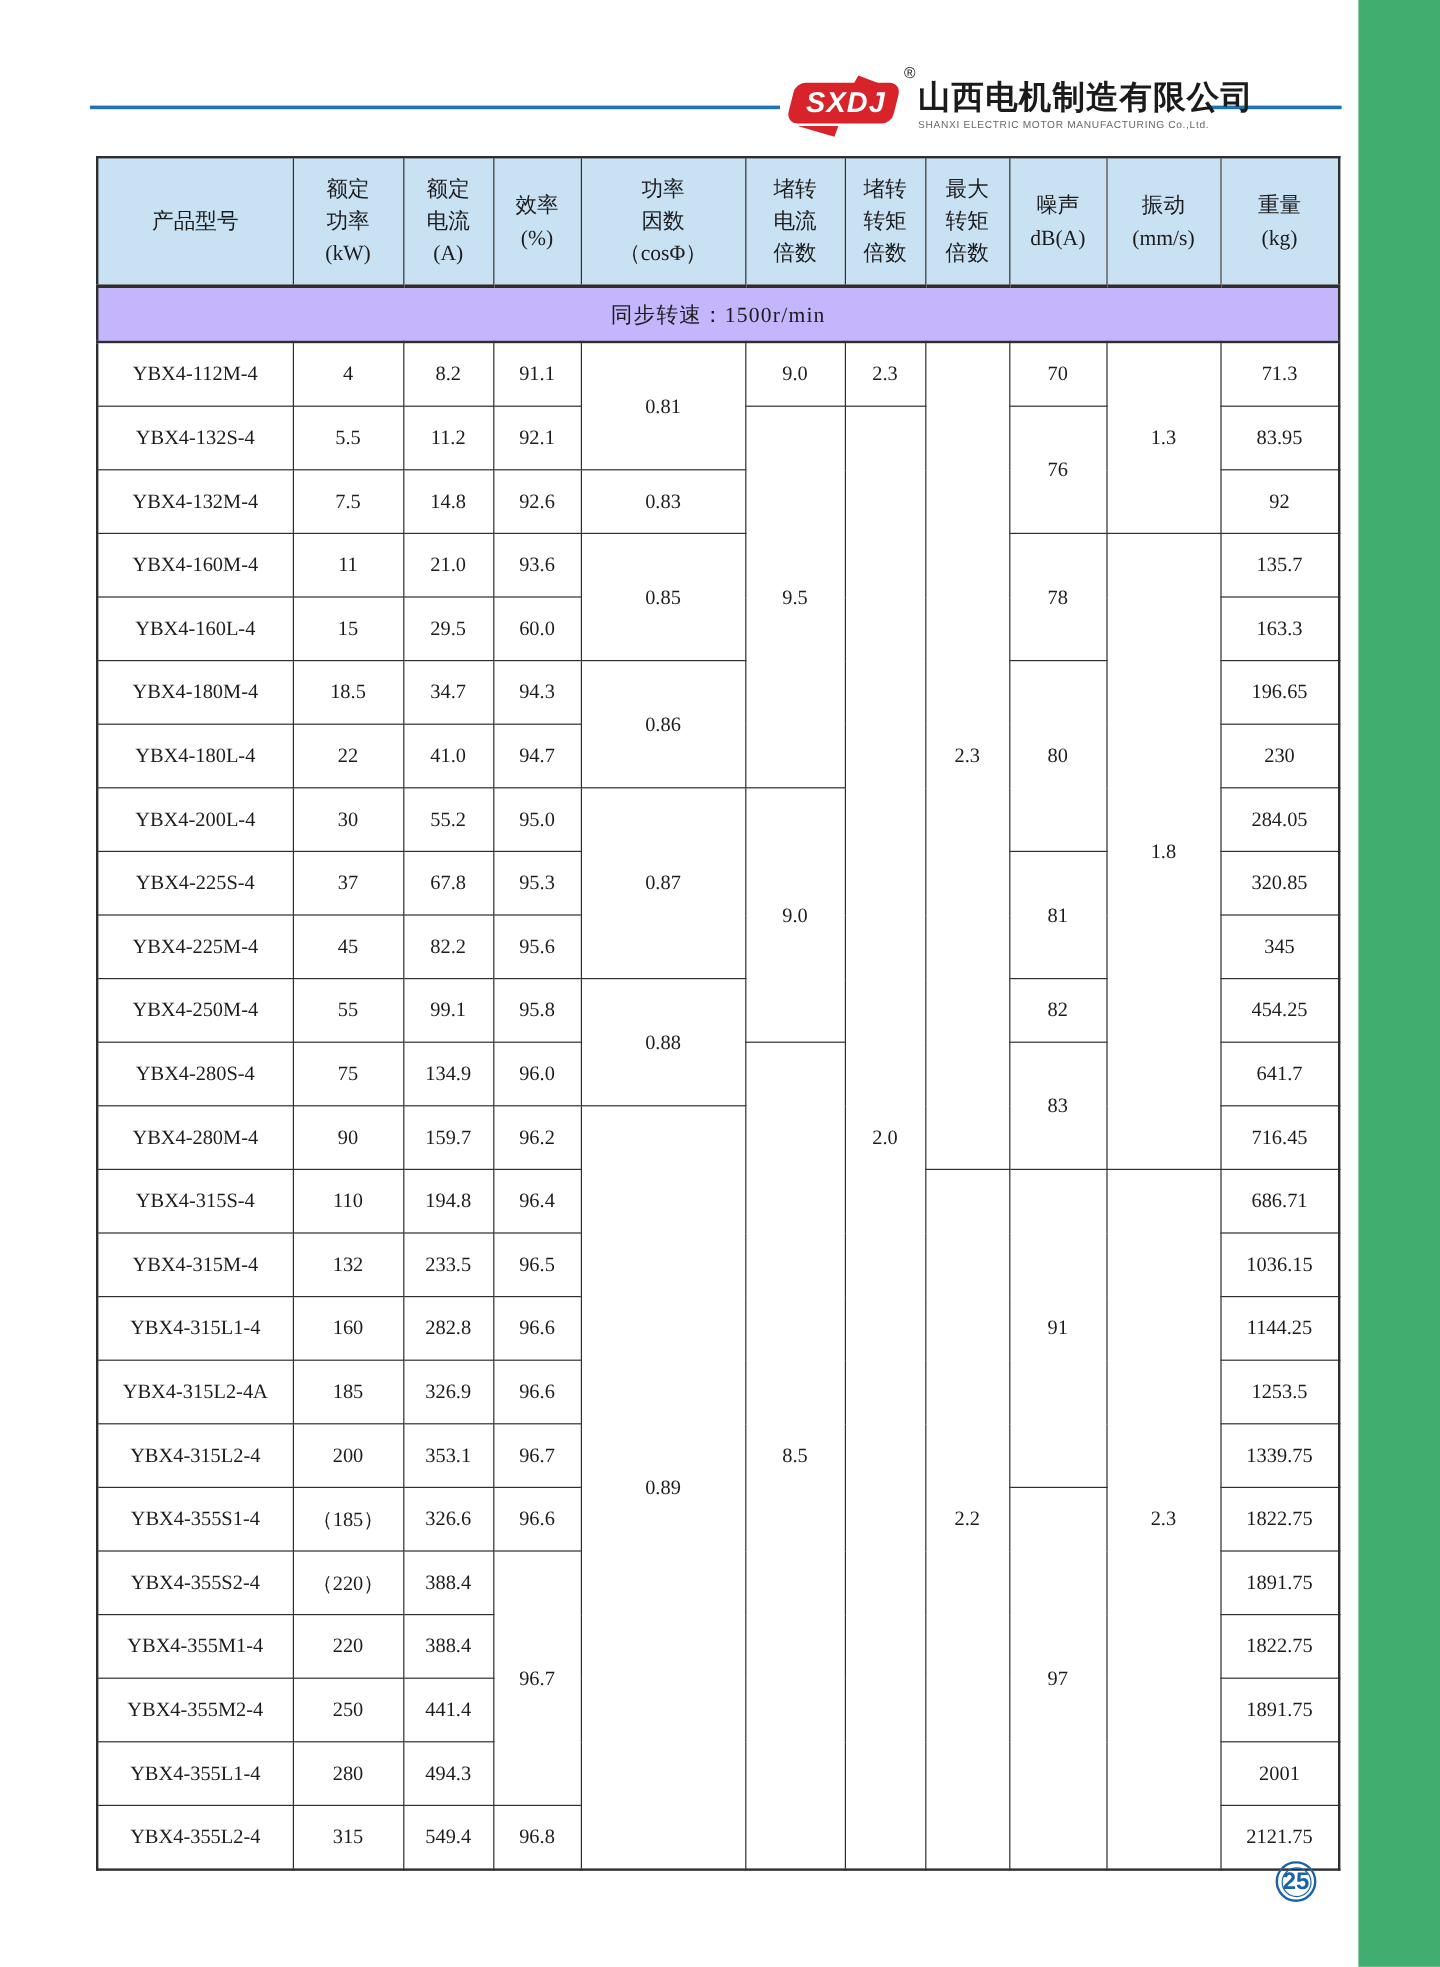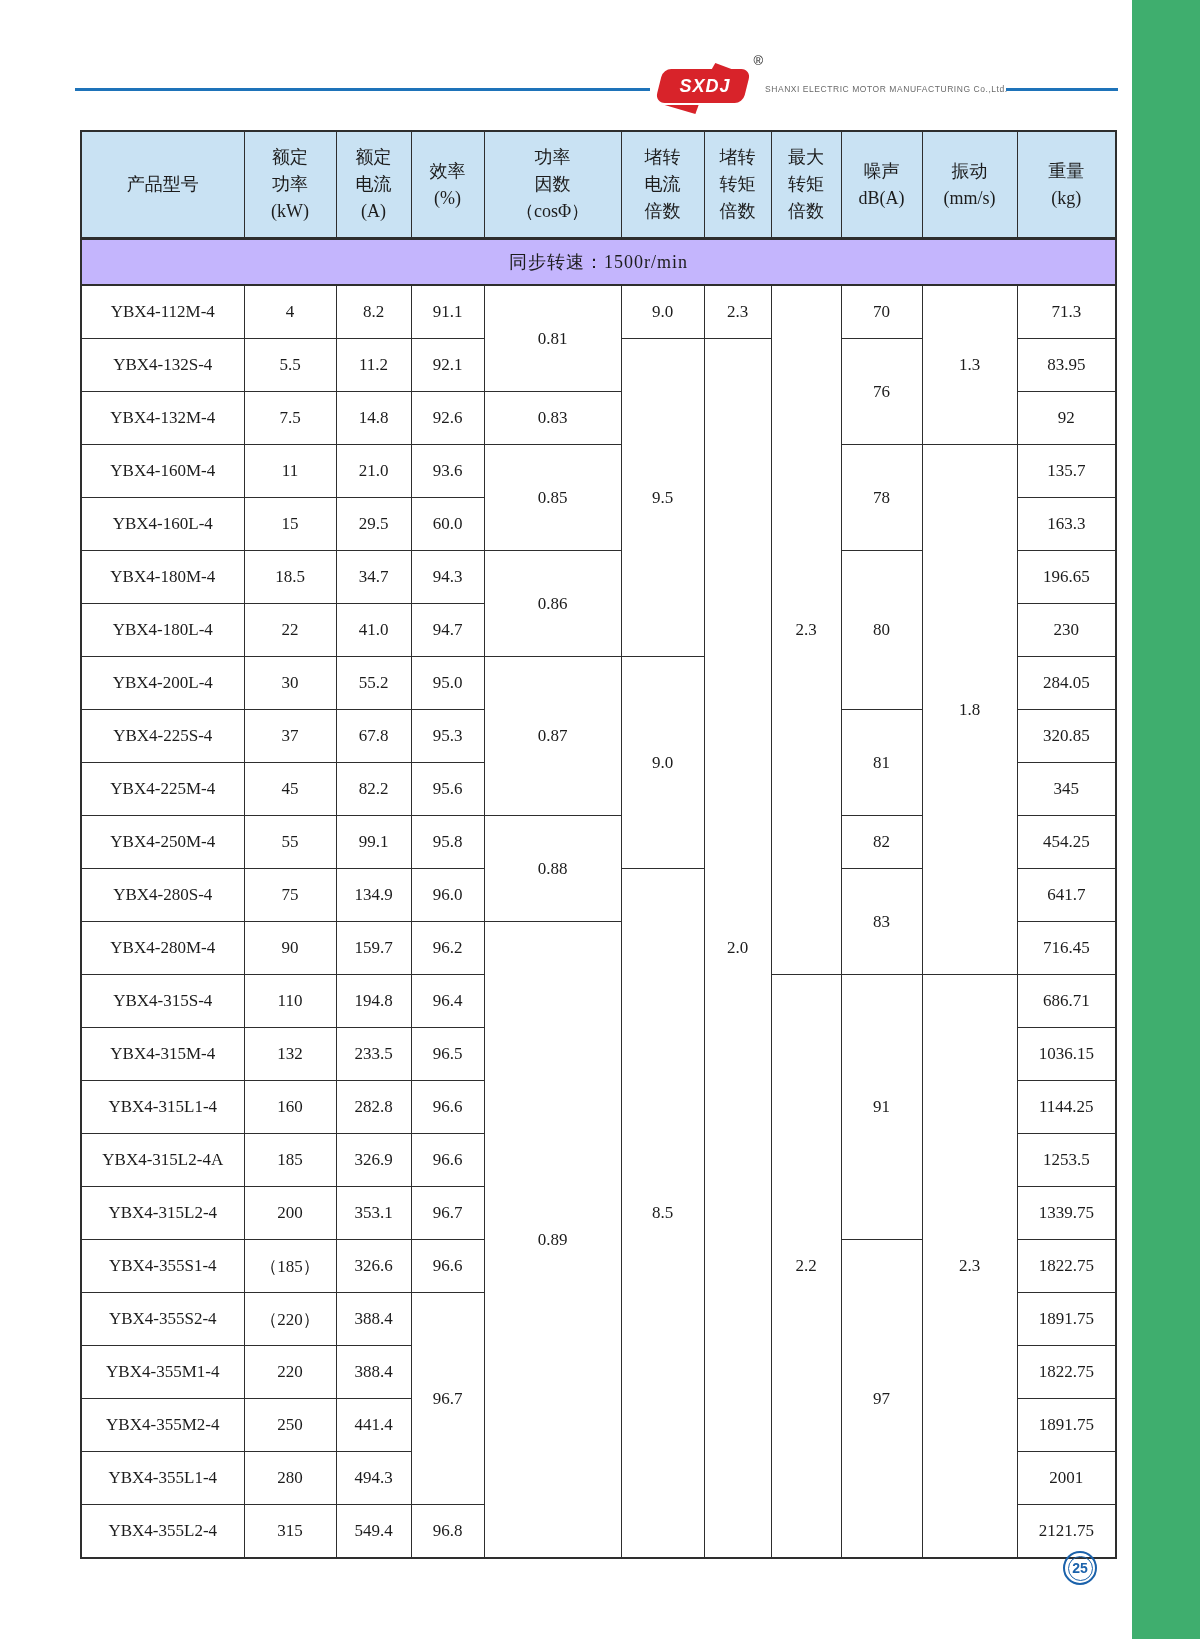--- a/index.html
+++ b/index.html
@@ -12,21 +12,21 @@
   
   .rule{position:absolute;height:3px;background:#1e73b9;top:88px;}
   .rule.left{left:75px;width:575px;}
   .rule.right{left:1006px;width:112px;}
   
   .brand{position:absolute;left:655px;top:50px;width:350px;height:76px;display:flex;align-items:center;gap:10px;font-family:"Liberation Sans","DejaVu Sans",sans-serif;}
   .emblem{position:relative;width:100px;height:58px;flex:0 0 auto;}
   .emblem .flag{position:absolute;left:4px;top:10px;width:88px;height:34px;background:#d8232a;border-radius:8px 10px 8px 10px;transform:skewX(-14deg);}
   .emblem .flag-top{position:absolute;left:58px;top:4px;width:0;height:0;border-left:26px solid #d8232a;border-top:8px solid transparent;transform:skewX(-30deg);}
   .emblem .flag-tail{position:absolute;left:8px;top:46px;width:0;height:0;border-right:34px solid #d8232a;border-bottom:9px solid transparent;transform:skewX(-20deg);}
-  .emblem .sxdj{position:absolute;left:10px;top:14px;width:80px;text-align:center;color:#fff;font-weight:bold;font-style:italic;font-size:18px;letter-spacing:1px;line-height:26px;}
+  .emblem .sxdj{position:absolute;left:10px;top:14px;width:80px;text-align:center;color:#fff;font-weight:bold;font-style:italic;font-size:24px;letter-spacing:1px;line-height:26px;}
   .emblem .reg{position:absolute;right:-8px;top:-6px;font-size:13px;color:#222;}
   .brand-text{display:flex;flex-direction:column;line-height:1.1;}
   .brand-cn{font-size:27px;font-weight:bold;color:#1b1b1b;letter-spacing:1px;white-space:nowrap;}
   .brand-en{font-size:8.5px;color:#6a6a6a;letter-spacing:0.55px;margin-top:3px;white-space:nowrap;}
   
   table.spec{
     position:absolute;left:80px;top:130px;width:1035px;
     border-collapse:collapse;table-layout:fixed;
     border:2px solid #2e2e2e;
   }
@@ -44,40 +44,41 @@
   }
   table.spec tbody td{height:52px;font-size:17px;background:#ffffff;}
   
   .page-badge{
     position:absolute;left:1063px;top:1551px;width:34px;height:34px;border-radius:50%;
     border:2px solid #1b62ab;display:flex;align-items:center;justify-content:center;box-sizing:border-box;
   }
   .page-badge .inner{
     width:25px;height:25px;border-radius:50%;border:1.5px solid #1b62ab;box-sizing:border-box;
     display:flex;align-items:center;justify-content:center;
-    color:#1b62ab;font-weight:bold;font-size:14px;font-family:"Liberation Sans","DejaVu Sans",sans-serif;
+    color:#1b62ab;font-weight:bold;font-size:20px;font-family:"Liberation Sans","DejaVu Sans",sans-serif;
   }
 </style>
 </head>
 <body>
 
 <div class="green-band"></div>
 
 <div class="rule left"></div>
 <div class="rule right"></div>
 
 <div class="brand">
   <div class="emblem">
     <div class="flag-top"></div>
     <div class="flag"></div>
     <div class="flag-tail"></div>
     <div class="sxdj">SXDJ</div>
     <div class="reg">®</div>
   </div>
   <div class="brand-text">
+    <div class="brand-cn">山西电机制造有限公司</div>
     <div class="brand-en">SHANXI ELECTRIC MOTOR MANUFACTURING Co.,Ltd.</div>
   </div>
 </div>
 
 <table class="spec">
     <colgroup>
       <col style="width: 163px;">
       <col style="width: 92px;">
       <col style="width: 75px;">
       <col style="width: 73px;">

